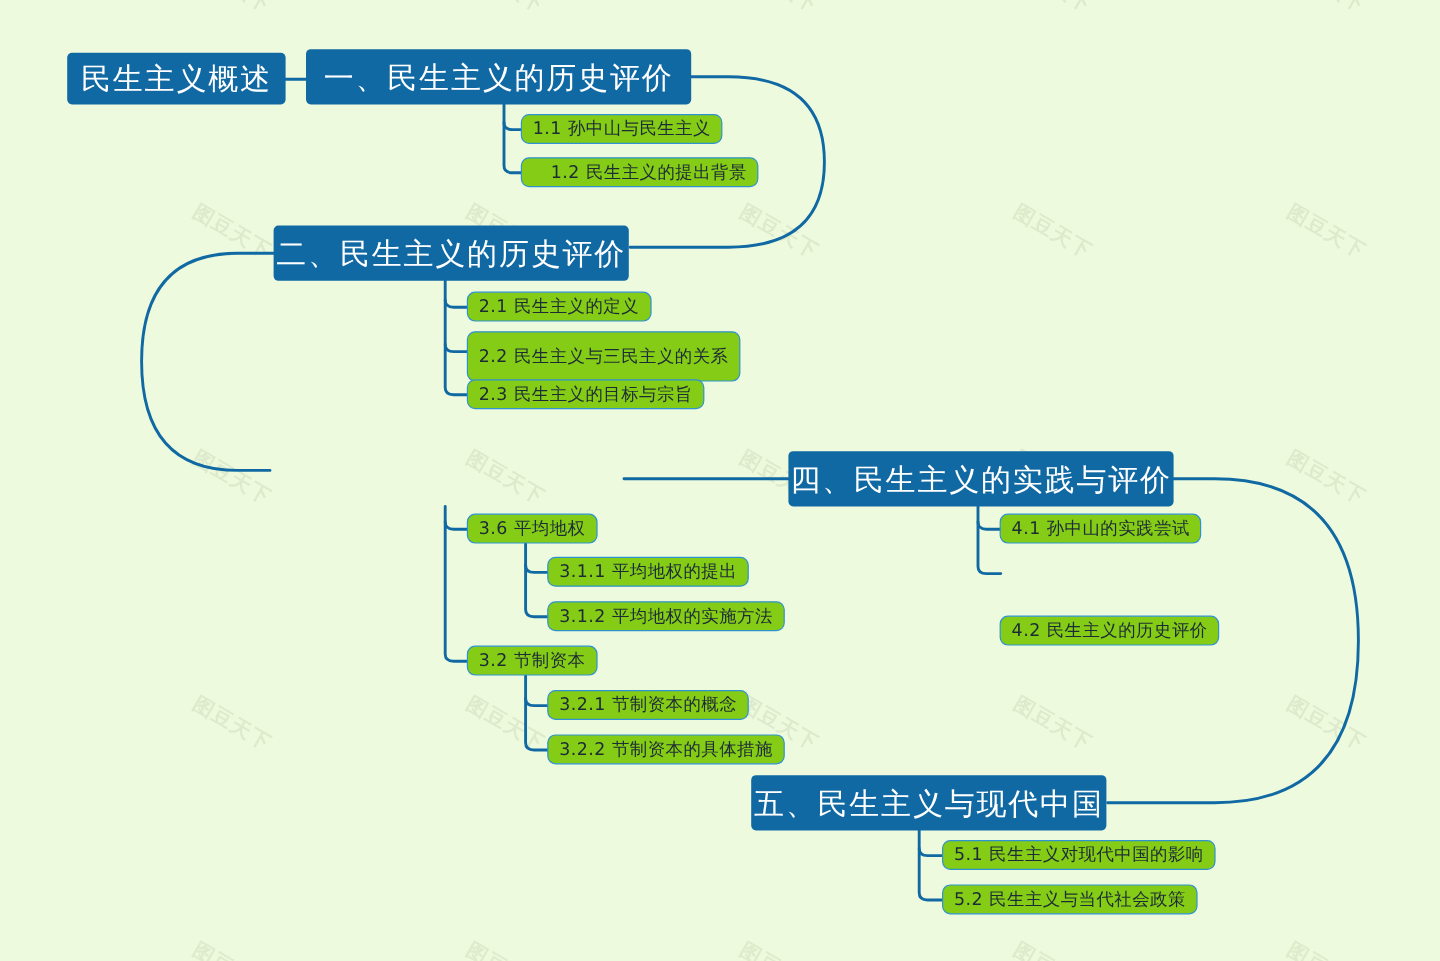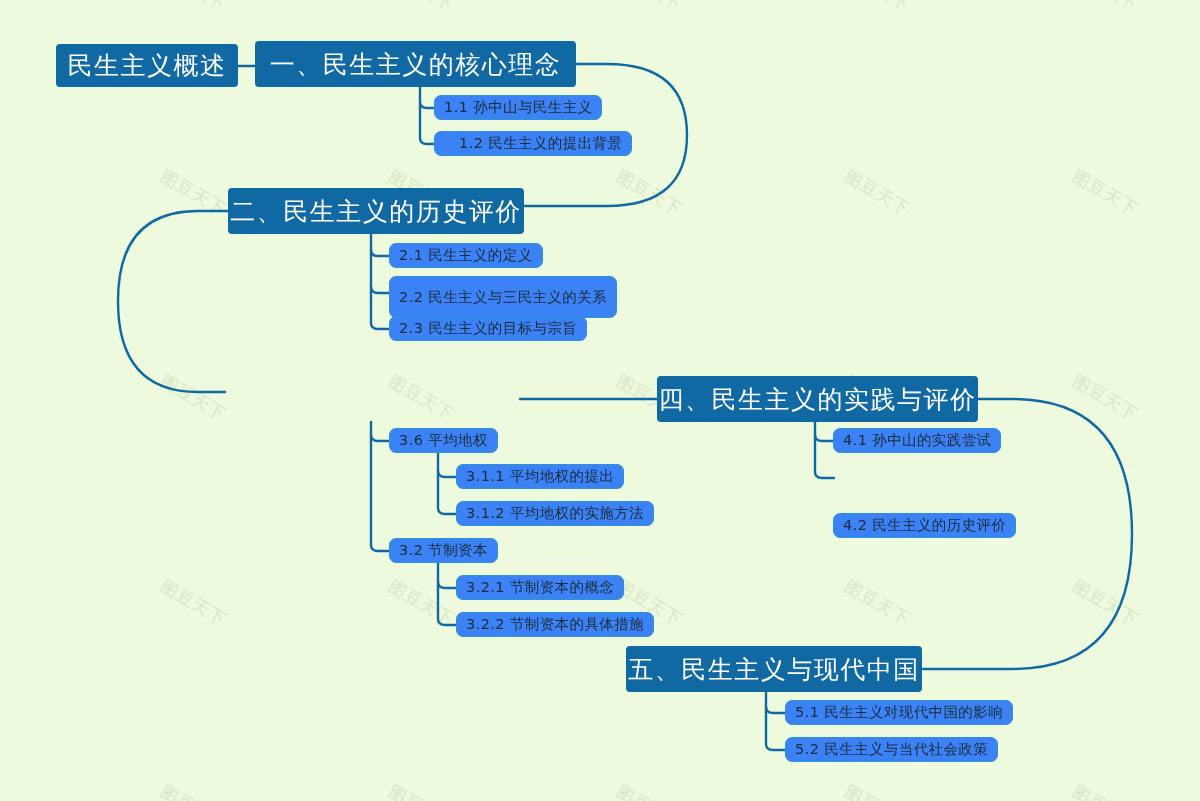--- a/index.html
+++ b/index.html
@@ -53,21 +53,21 @@
     background: #1069a3;
     color: #ffffff;
     border-radius: 4px;
     font-size: 25px;
     font-weight: 400;
     letter-spacing: 1.5px;
     padding: 0 14px;
     justify-content: center;
   }
   .leaf-node {
-    background: #3b82f6;
+    background: #84cc16;
     color: #1d2b36;
     border: 1.6px solid #2f93d0;
     border-radius: 7px;
     font-size: 14.5px;
     font-weight: 400;
     letter-spacing: 0.4px;
     padding: 0 9px;
   }
 </style>
 </head>
@@ -140,21 +140,21 @@
 
       <path d="M 978 399 L 1012 399 Q 1132 399 1132 534 Q 1132 669 1012 669 L 923 669"></path>
 
       <path d="M 766 692 L 766 744 Q 766 750 773 750 L 786 750"></path>
       <path d="M 766 707 Q 766 713 773 713 L 786 713"></path>
     </g>
   </svg>
 
   <div class="node main-node" style="left:56px;top:44px;width:182px;height:43px;">民生主义概述</div>
 
-  <div class="node main-node" style="left:255px;top:41px;width:321px;height:46px;">一、民生主义的核心理念</div>
+  <div class="node main-node" style="left:255px;top:41px;width:321px;height:46px;">一、民生主义的历史评价</div>
 
   <div class="node main-node" style="left:228px;top:188px;width:296px;height:46px;">二、民生主义的历史评价</div>
 
 
   <div class="node main-node" style="left:657px;top:376px;width:321px;height:46px;">四、民生主义的实践与评价</div>
 
   <div class="node main-node" style="left:626px;top:646px;width:296px;height:46px;">五、民生主义与现代中国</div>
 
   <div class="node leaf-node" style="left:434px;top:95px;height:25px;">1.1 孙中山与民生主义</div>
   <div class="node leaf-node" style="left:434px;top:131px;height:25px;padding-left:24px;">1.2 民生主义的提出背景</div>

